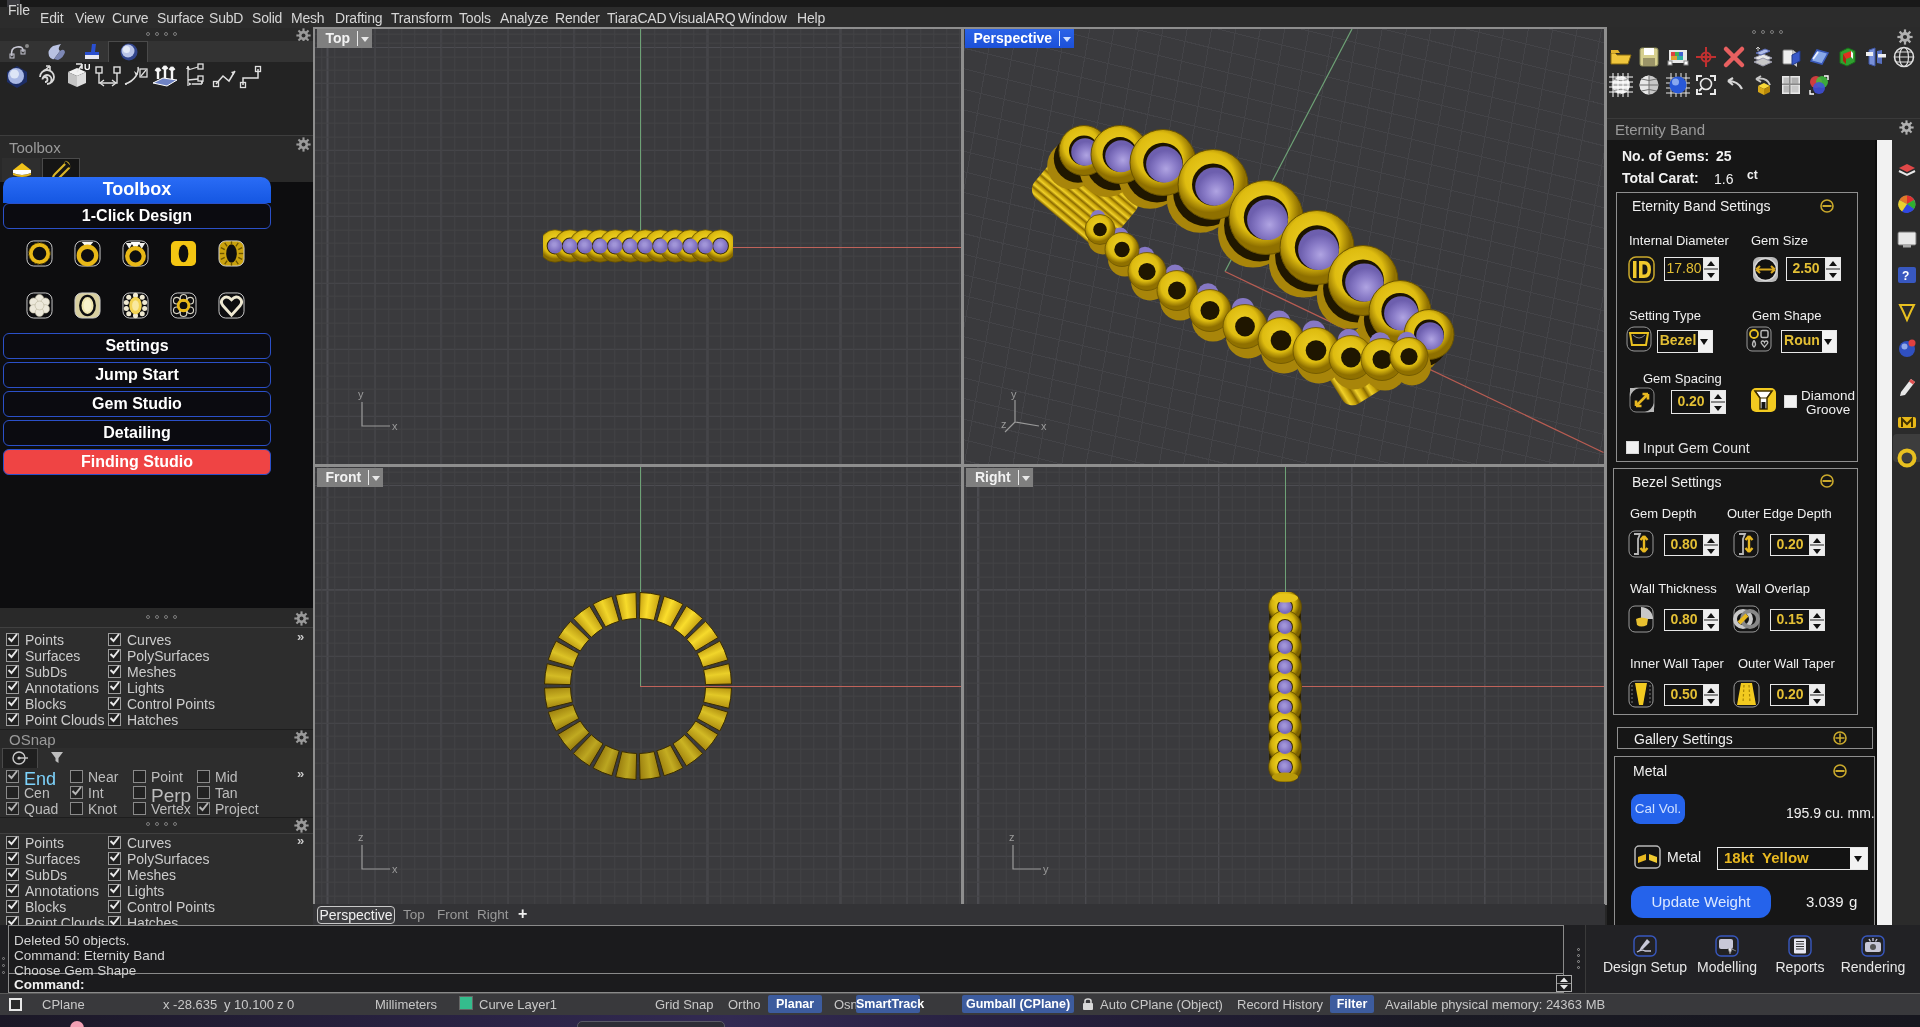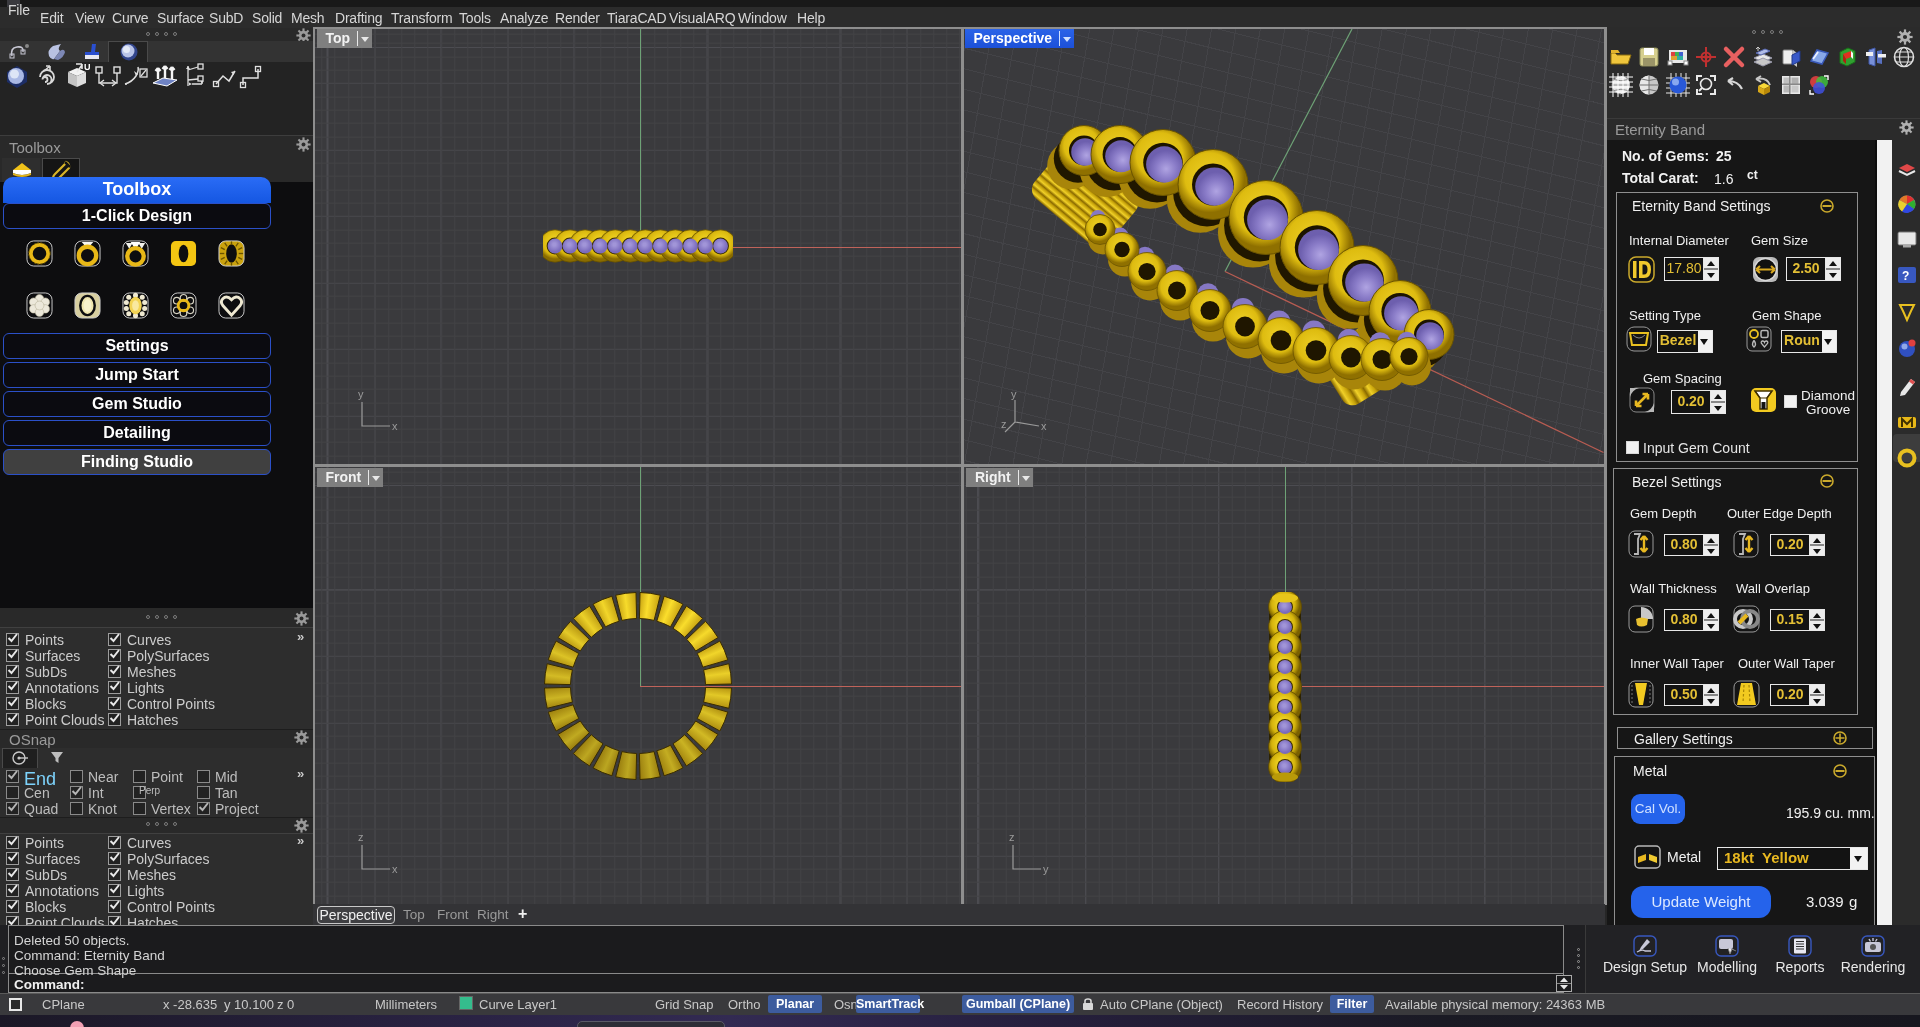--- a/index.html
+++ b/index.html
@@ -242,21 +242,21 @@
 <circle cx="14" cy="14" r="5.5" fill="none" stroke="#e8b817" stroke-width="3"></circle>
     </svg></div>
 <div class="a" style="left:217.5px;top:292px;width:27px;height:27px"><svg viewBox="0 0 28 28">
       <rect x="1" y="1" width="26" height="26" rx="7" fill="#0d0d0f" stroke="#cfcfcf"></rect>
 <path d="M14 24 L5 14 Q2 10 5 7 Q9 3 14 8 Q19 3 23 7 Q26 10 23 14 Z" fill="none" stroke="#efe9d2" stroke-width="3"></path>
     </svg></div>
 <div class="a" style="left:3px;top:333px;width:268px;height:26px;background:#0b0b10;border:1px solid #2b50c8;border-radius:6px;color:#fff;font-weight:bold;font-size:16px;text-align:center;line-height:24px">Settings</div>
 <div class="a" style="left:3px;top:362px;width:268px;height:26px;background:#0b0b10;border:1px solid #2b50c8;border-radius:6px;color:#fff;font-weight:bold;font-size:16px;text-align:center;line-height:24px">Jump Start</div>
 <div class="a" style="left:3px;top:391px;width:268px;height:26px;background:#0b0b10;border:1px solid #2b50c8;border-radius:6px;color:#fff;font-weight:bold;font-size:16px;text-align:center;line-height:24px">Gem Studio</div>
 <div class="a" style="left:3px;top:420px;width:268px;height:26px;background:#0b0b10;border:1px solid #2b50c8;border-radius:6px;color:#fff;font-weight:bold;font-size:16px;text-align:center;line-height:24px">Detailing</div>
-<div class="a" style="left:3px;top:449px;width:268px;height:26px;background:#404040;border:1px solid #2b50c8;border-radius:6px;color:#fff;font-weight:bold;font-size:16px;text-align:center;line-height:24px">Finding Studio</div>
+<div class="a" style="left:3px;top:449px;width:268px;height:26px;background:#ef4444;border:1px solid #2b50c8;border-radius:6px;color:#fff;font-weight:bold;font-size:16px;text-align:center;line-height:24px">Finding Studio</div>
 <div class="a" style="left:0;top:608px;width:313px;height:317px;background:#2d2d2d"></div>
 <div class="a" style="left:0;top:608px;width:313px;height:20px;background:#292929;border-bottom:1px solid #404040"></div>
 <div style="position:absolute;left:146px;top:615px;display:flex;gap:5px">
     <div style="width:4px;height:4px;border-radius:50%;border:1px solid #7d7d7d"></div>
     <div style="width:4px;height:4px;border-radius:50%;border:1px solid #7d7d7d"></div>
     <div style="width:4px;height:4px;border-radius:50%;border:1px solid #7d7d7d"></div>
     <div style="width:4px;height:4px;border-radius:50%;border:1px solid #7d7d7d"></div>
   </div>
 <svg style="position:absolute;left:294px;top:611px" width="15" height="15" viewBox="0 0 20 20">
     <g fill="#9a9a9a">
@@ -385,21 +385,21 @@
 <div class="lbl" style="left:215px;top:769px;font-size:14px;color:#bdbdbd">Mid</div>
 <div style="position:absolute;left:6px;top:786px;width:13px;height:13px;border:1px solid #8a8a8a;background:#222;box-sizing:border-box"></div>
 <div class="lbl" style="left:24px;top:785px;font-size:14px;color:#bdbdbd">Cen</div>
 <div style="position:absolute;left:70px;top:786px;width:13px;height:13px;border:1px solid #8a8a8a;background:#222;box-sizing:border-box">
     <svg width="13" height="13" viewBox="0 0 13 13" style="position:absolute;left:-1px;top:-3px">
       <polyline points="2.5,7 5.5,10 11,3" fill="none" stroke="#b5b5b5" stroke-width="2"></polyline>
     </svg>
   </div>
 <div class="lbl" style="left:88px;top:785px;font-size:14px;color:#bdbdbd">Int</div>
 <div style="position:absolute;left:133px;top:786px;width:13px;height:13px;border:1px solid #8a8a8a;background:#222;box-sizing:border-box"></div>
-<div class="lbl" style="left:139px;top:785px;font-size:10px;color:#bdbdbd">Perp</div>
+<div class="lbl" style="left:151px;top:785px;font-size:19px;color:#bdbdbd">Perp</div>
 <div style="position:absolute;left:197px;top:786px;width:13px;height:13px;border:1px solid #8a8a8a;background:#222;box-sizing:border-box"></div>
 <div class="lbl" style="left:215px;top:785px;font-size:14px;color:#bdbdbd">Tan</div>
 <div style="position:absolute;left:6px;top:802px;width:13px;height:13px;border:1px solid #8a8a8a;background:#222;box-sizing:border-box">
     <svg width="13" height="13" viewBox="0 0 13 13" style="position:absolute;left:-1px;top:-3px">
       <polyline points="2.5,7 5.5,10 11,3" fill="none" stroke="#b5b5b5" stroke-width="2"></polyline>
     </svg>
   </div>
 <div class="lbl" style="left:24px;top:801px;font-size:14px;color:#bdbdbd">Quad</div>
 <div style="position:absolute;left:70px;top:802px;width:13px;height:13px;border:1px solid #8a8a8a;background:#222;box-sizing:border-box"></div>
 <div class="lbl" style="left:88px;top:801px;font-size:14px;color:#bdbdbd">Knot</div>

